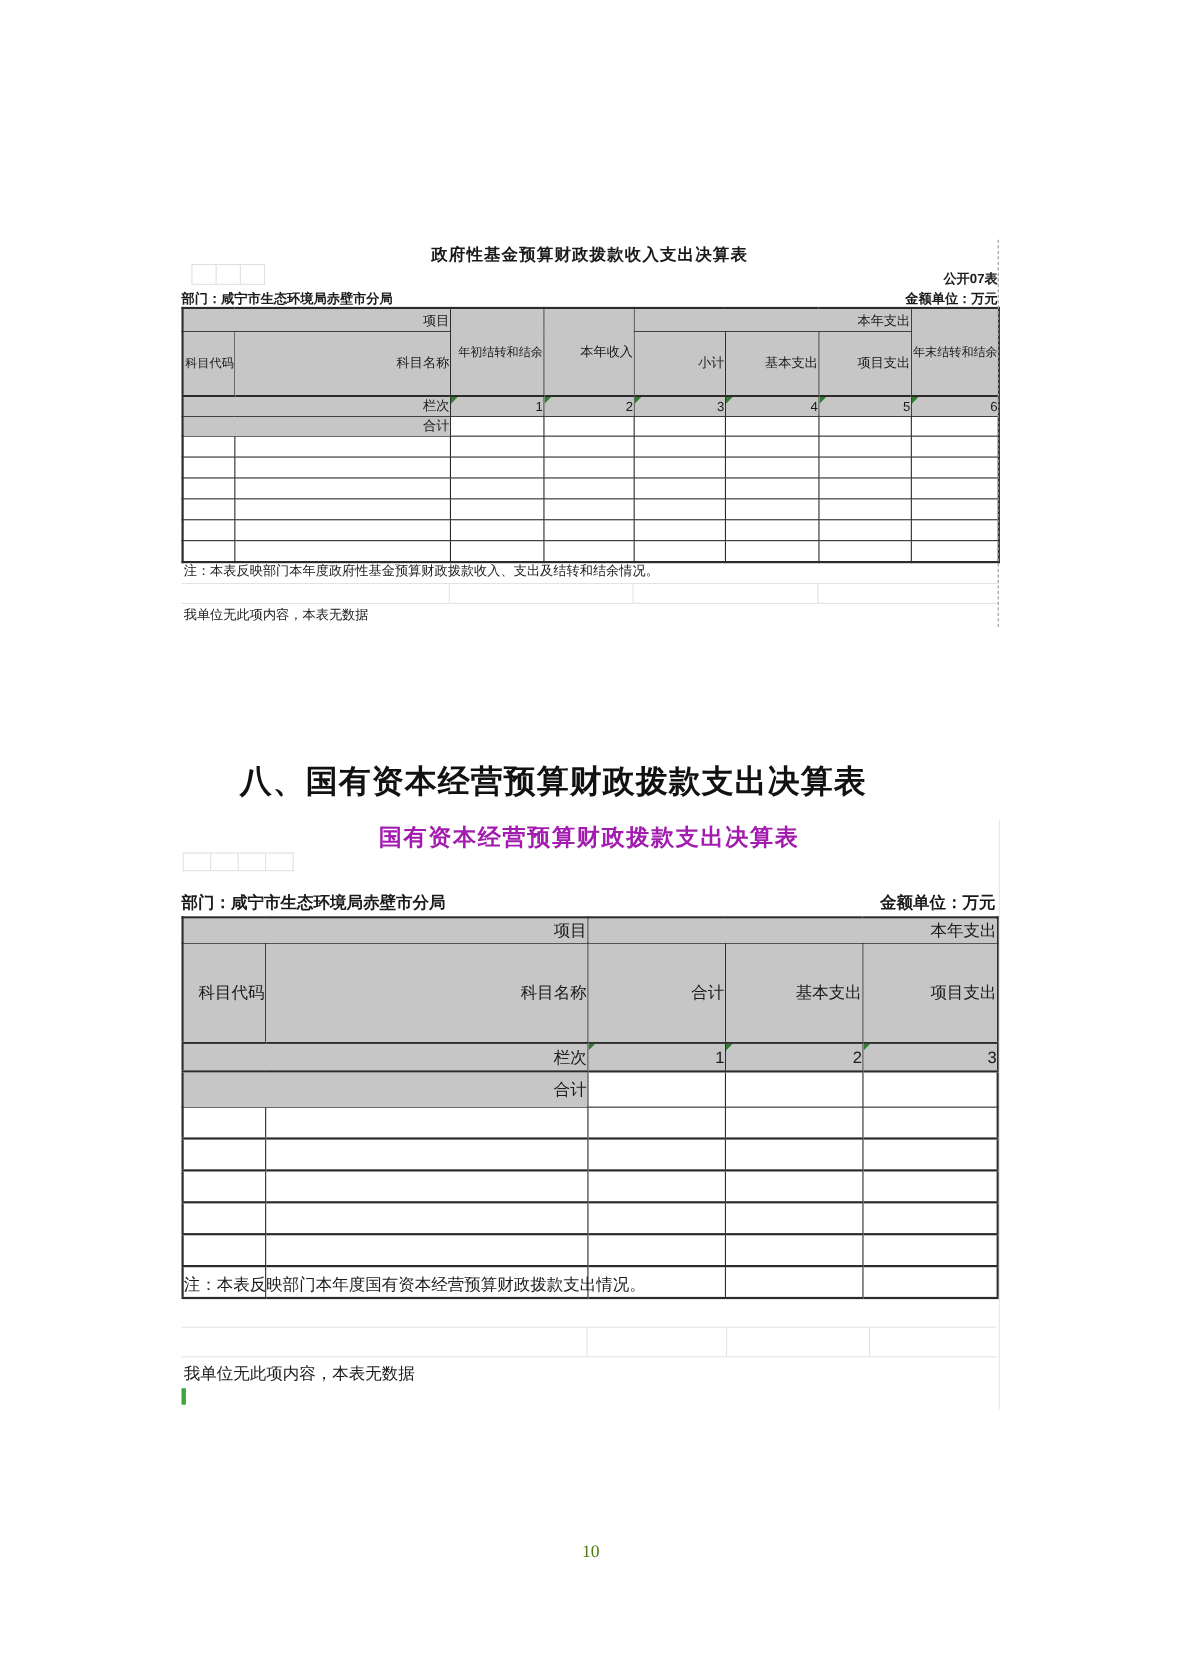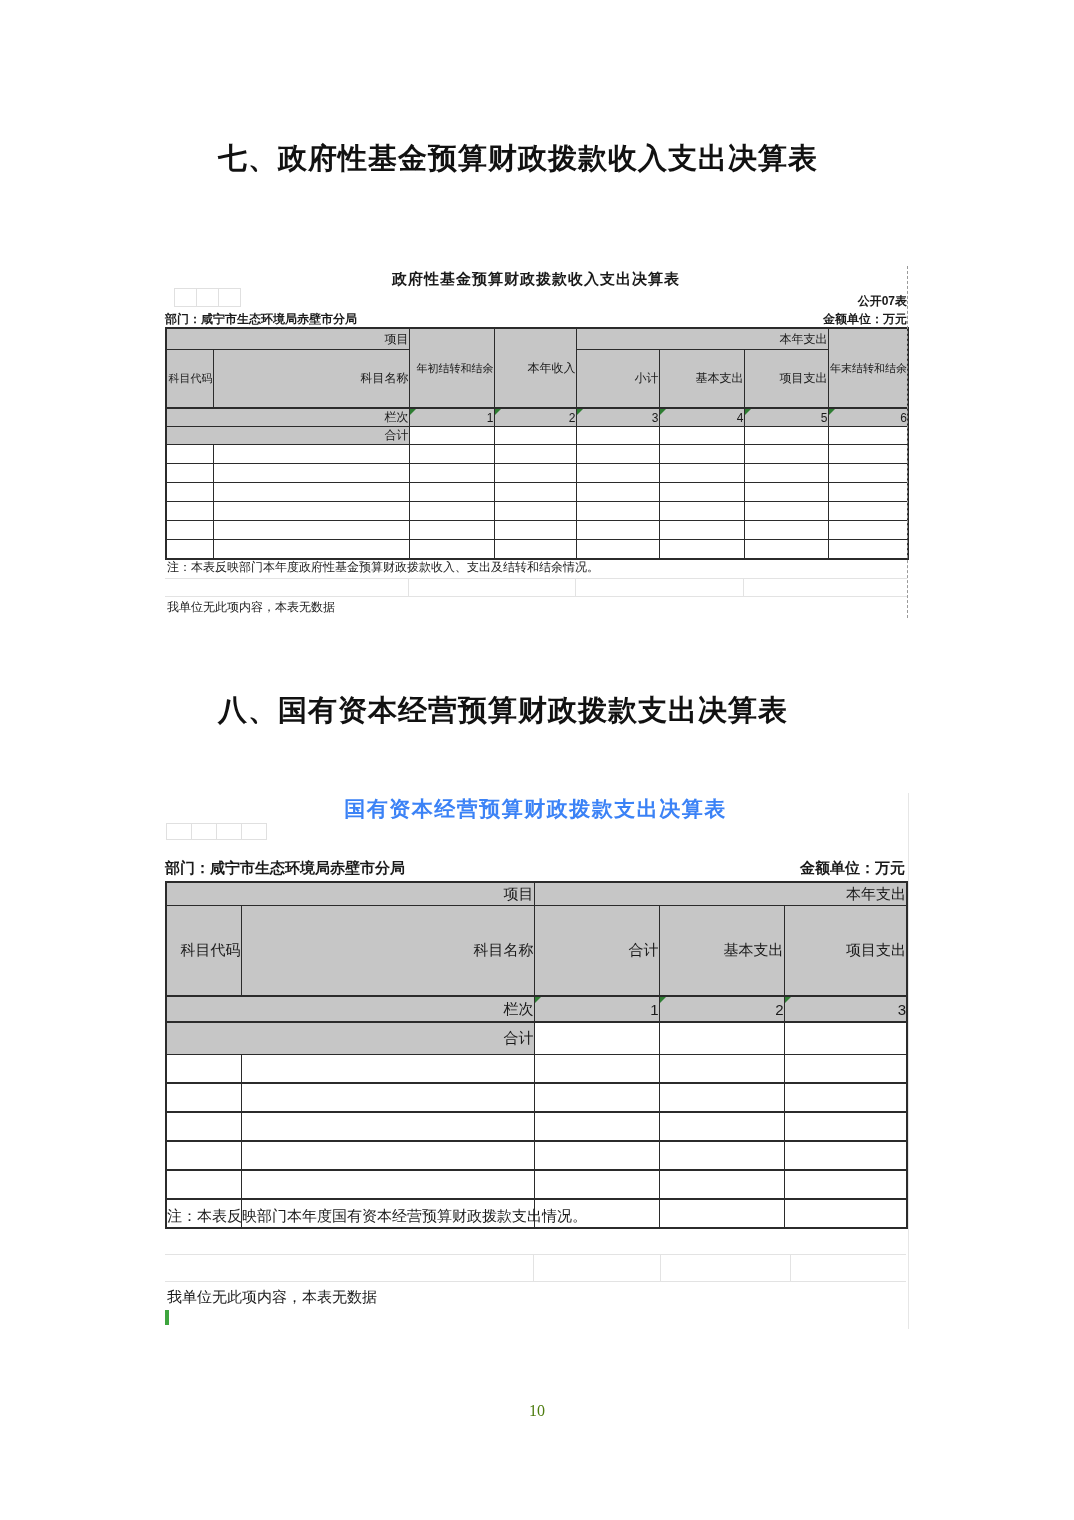--- a/index.html
+++ b/index.html
@@ -6,21 +6,21 @@
   .page{position:relative;width:1074px;height:1520px;background:#ffffff;
         font-family:"Liberation Sans",sans-serif;color:#1a1a1a;overflow:hidden;}
 
   
   .heading{position:absolute;left:218px;font-size:29px;font-weight:700;color:#111;
            letter-spacing:1px;white-space:nowrap;}
   #h7{top:139px;}
   #h8{top:691px;}
 
   
-  .shot{position:absolute;left:165px;background:#fff;margin-top:48px;}
+  .shot{position:absolute;left:165px;background:#fff;}
   #shot1{top:218px;width:760px;height:352px;}
   #shot2{top:745px;width:760px;height:536px;}
   .shot>div{position:absolute;}
 
   
   .mini{display:flex;}
   .mini .mc{width:21px;height:17px;border:1px solid #e0e0e0;border-left:none;}
   .mini .mc:first-child{border-left:1px solid #e0e0e0;}
   .faint{border-top:1px solid #e3e3e3;border-bottom:1px solid #e3e3e3;}
   .vtick{position:absolute;top:0;height:100%;width:0;border-left:1px solid #e3e3e3;}
@@ -32,21 +32,21 @@
   .s1-dept{top:45px;left:0;width:742px;height:16px;display:flex;justify-content:space-between;
            font-size:12px;font-weight:600;}
   .s1-tablewrap{top:61px;left:0;}
   .s1-note{top:293px;left:2px;font-size:12px;white-space:nowrap;}
   .s1-faint{top:312px;left:0;width:742px;height:17px;}
   .s1-nodata{top:333px;left:2px;font-size:12px;}
   .s1-dash{top:0;left:742px;height:352px;width:0;border-left:1px dashed #9a9a9a;}
 
   
   .s2-title{top:2px;left:0;width:741px;text-align:center;font-size:21px;font-weight:700;
-            letter-spacing:1.5px;color:#3b82f6;}
+            letter-spacing:1.5px;color:#a21caf;}
   .mini2{top:30px;left:1px;}
   .mini2 .mc{width:24px;height:15px;}
   .s2-label{top:41px;left:0;width:740px;text-align:right;font-size:14px;font-weight:600;}
   .s2-dept{top:66px;left:0;width:740px;height:20px;display:flex;justify-content:space-between;
            font-size:15px;font-weight:600;}
   .s2-tablewrap{top:88px;left:0;}
   .s2-note{top:414px;left:2px;font-size:15px;white-space:nowrap;}
   .s2-faint{top:461px;left:0;width:741px;height:26px;}
   .s2-nodata{top:495px;left:2px;font-size:15px;}
   .s2-green{top:517px;left:0;width:4px;height:15px;background:#3ea53e;}
@@ -78,21 +78,20 @@
        border-top:6px solid #2e7d32;border-right:6px solid transparent;}
 
   .pageno{position:absolute;top:1402px;left:0;width:1074px;text-align:center;
           font-family:"Liberation Serif",serif;font-size:16px;color:#4d7c0f;}
 </style>
 </head>
 <body>
 
 <div class="page">
 
-  <div class="heading" id="h7">七、政府性基金预算财政拨款收入支出决算表</div>
 
   <div class="shot" id="shot1">
     <div class="s1-title">政府性基金预算财政拨款收入支出决算表</div>
     <div class="mini mini1">
       <div class="mc"></div>
       <div class="mc"></div>
       <div class="mc"></div>
     </div>
     <div class="s1-label">公开07表</div>
     <div class="s1-dept">

